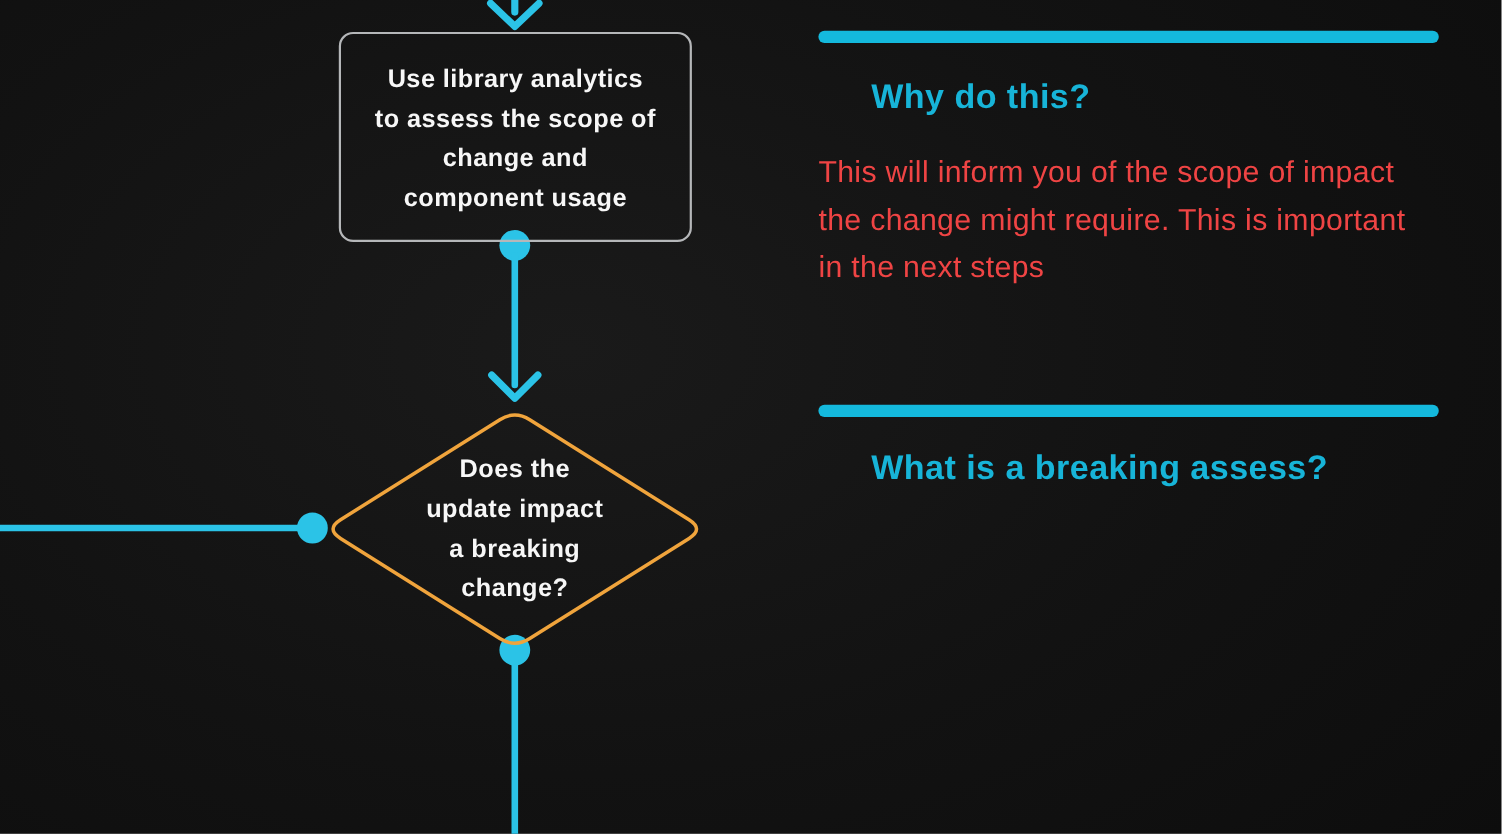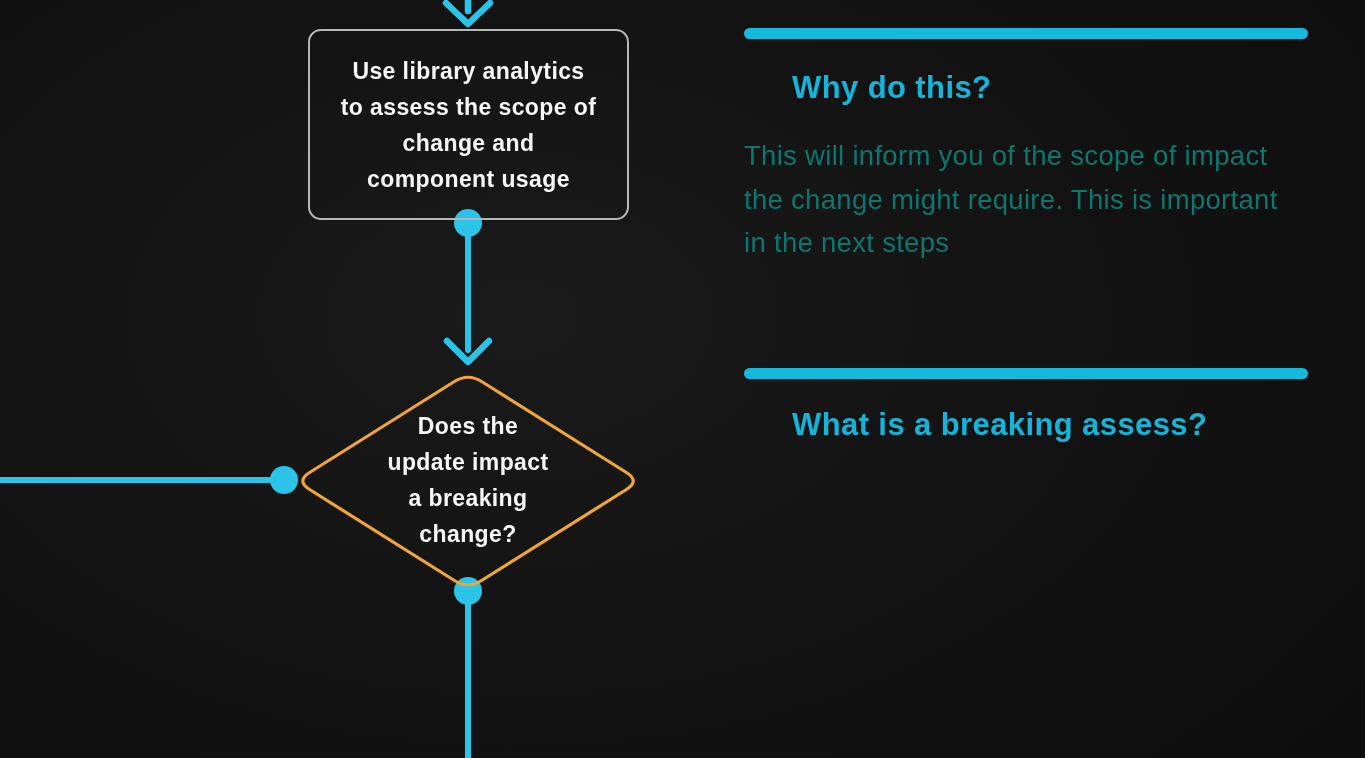--- a/index.html
+++ b/index.html
@@ -86,21 +86,21 @@
   .heading-2 { top: 407px; }
 
   .annotation-body {
     position: absolute;
     left: 744px;
     width: 590px;
     font-size: 27.5px;
     line-height: 43.5px;
     font-weight: 400;
     letter-spacing: 0.3px;
-    color: #0f766e;
+    color: #ef4444;
     white-space: pre-line;
   }
   .body-1 { top: 134px; }
   .body-2 { top: 478px; }
 </style>
 </head>
 <body>
 
 <div class="canvas">
 

